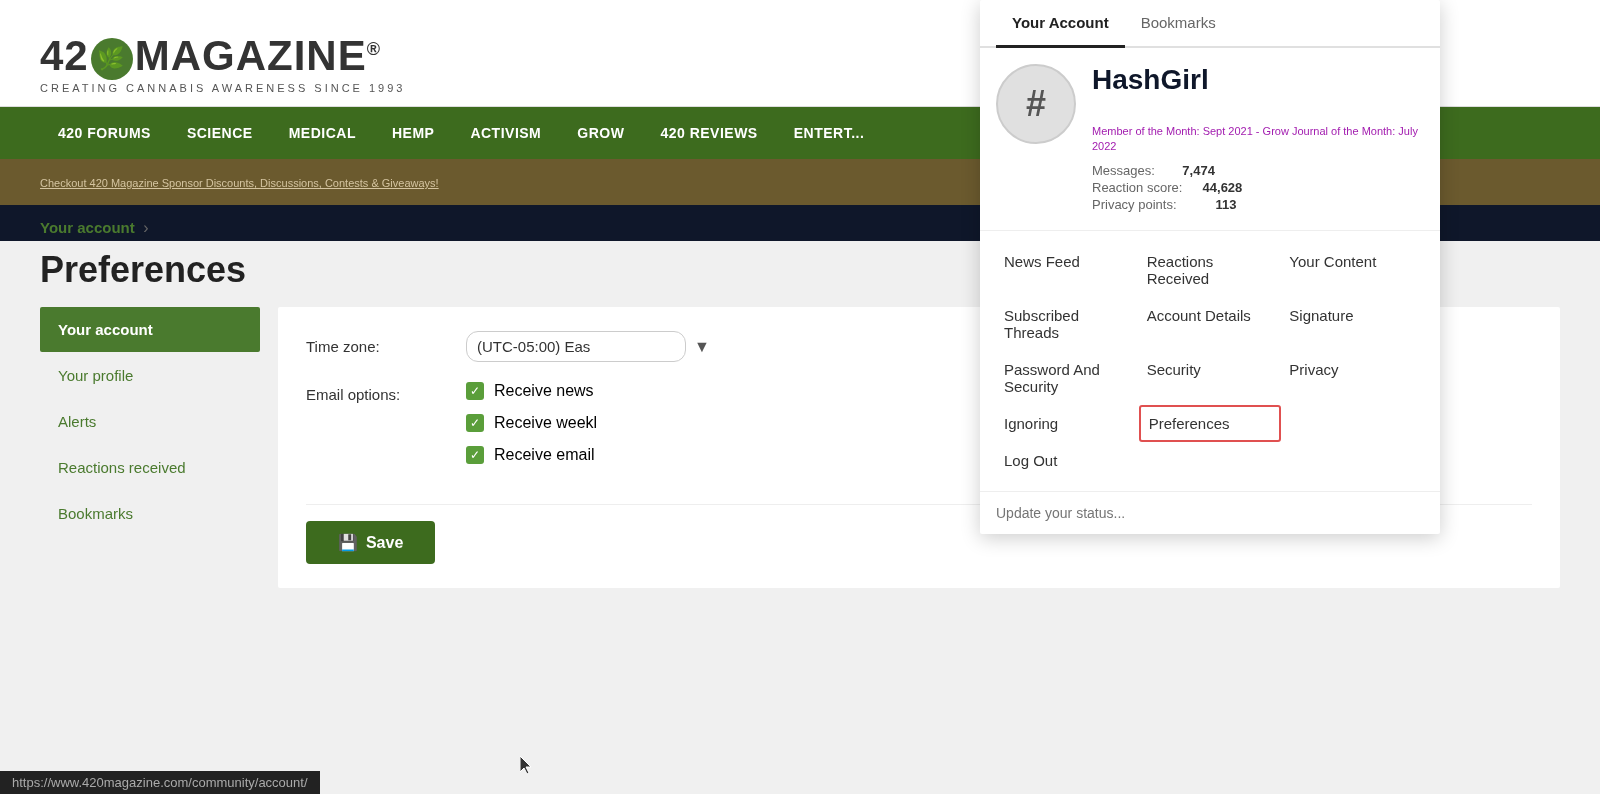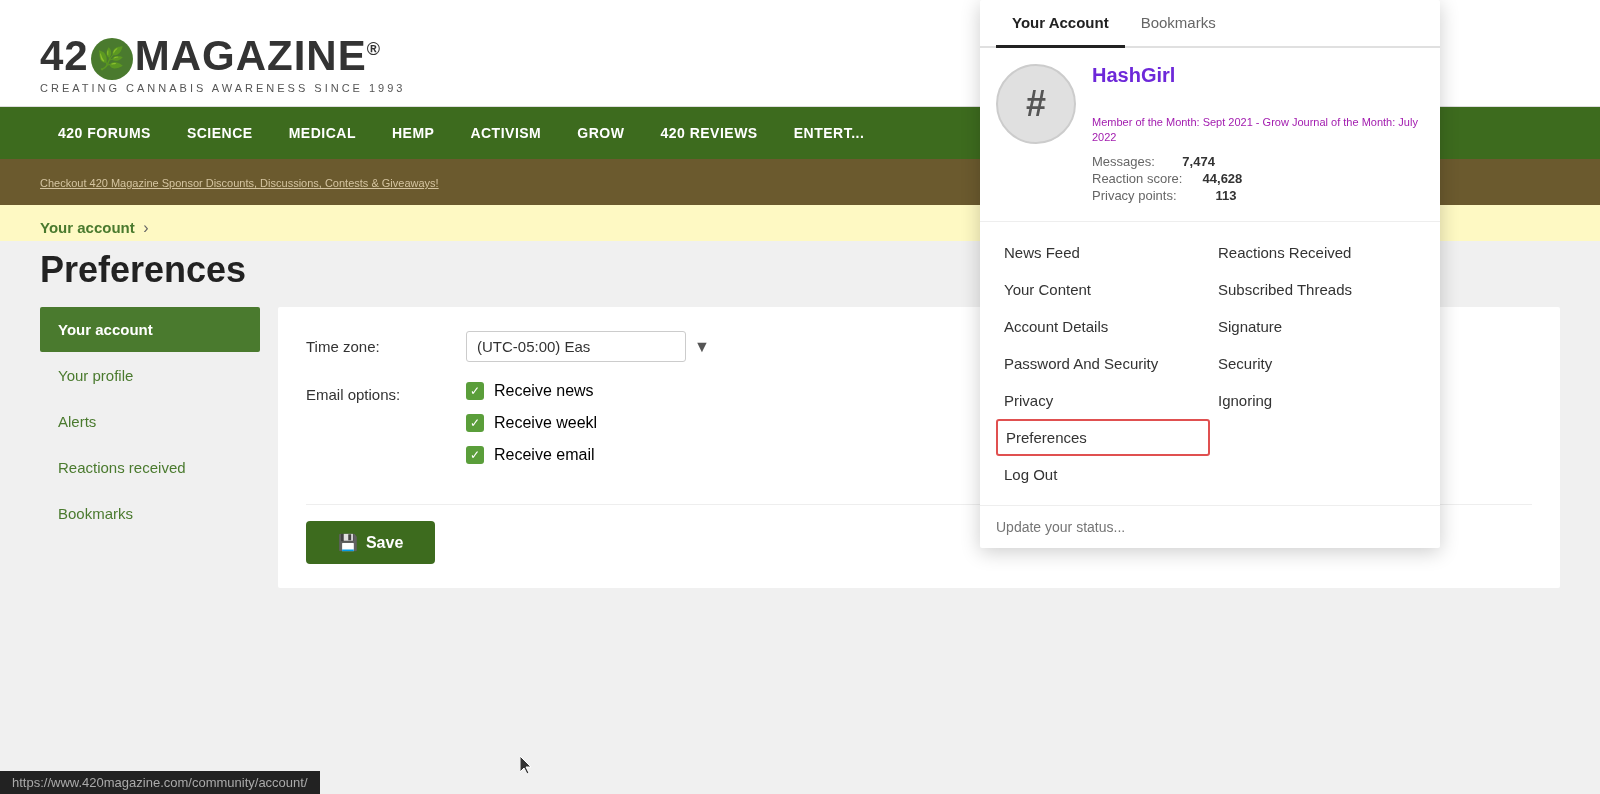--- a/index.html
+++ b/index.html
@@ -76,21 +76,21 @@
     .main-content {
       display: flex;
       padding: 20px 40px;
       gap: 0;
       background: #f0f0f0;
     }
 
     
     .breadcrumb-area {
       padding: 14px 40px 4px 40px;
-      background: #fef9c3;
+      background: #0f172a;
     }
     .breadcrumb {
       color: #4a7a2e;
       font-size: 15px;
       font-weight: bold;
       cursor: pointer;
     }
     .breadcrumb-sep { color: #666; margin: 0 4px; }
 
     
@@ -143,21 +143,21 @@
       font-size: 15px;
       color: #333;
       padding-right: 16px;
       flex-shrink: 0;
     }
     .form-value {
       font-size: 15px;
       color: #333;
       border: 1px solid #ccc;
       padding: 6px 10px;
-      border-radius: 3px;
+      border-radius: 12px;
       background: #fff;
       min-width: 220px;
     }
     .checkbox-row {
       display: flex;
       align-items: center;
       margin-bottom: 10px;
     }
     .checkbox-green {
       width: 18px;
@@ -248,23 +248,23 @@
       align-items: center;
       justify-content: center;
       font-size: 36px;
       font-weight: bold;
       color: #555;
       flex-shrink: 0;
       border: 2px solid #ccc;
     }
     .user-info { flex: 1; }
     .user-name {
-      font-size: 20px;
-      font-weight: bold;
-      color: #6d28d9;
+      font-size: 28px;
+      font-weight: bold;
+      color: #0f172a;
       margin-bottom: 4px;
     }
     .user-subtitle {
       font-size: 11px;
       color: #a21caf;
       margin-bottom: 8px;
       line-height: 1.4;
       margin-top: 28px;
     }
     .user-stats {
@@ -274,21 +274,21 @@
     .user-stat-row {
       display: flex;
       margin-bottom: 2px;
     }
     .user-stat-label { color: #666; }
     .user-stat-value { font-weight: bold; color: #333; min-width: 60px; text-align: right; }
 
     
     .dropdown-menu {
       display: grid;
-      grid-template-columns: 1fr 1fr;
+      grid-template-columns: 1fr 1fr 1fr;
       padding: 12px 16px;
       border-bottom: 1px solid #eee;
     }
     .dropdown-menu-item {
       padding: 10px 8px;
       font-size: 15px;
       color: #333;
       cursor: pointer;
     }
     .dropdown-menu-item.highlighted {

